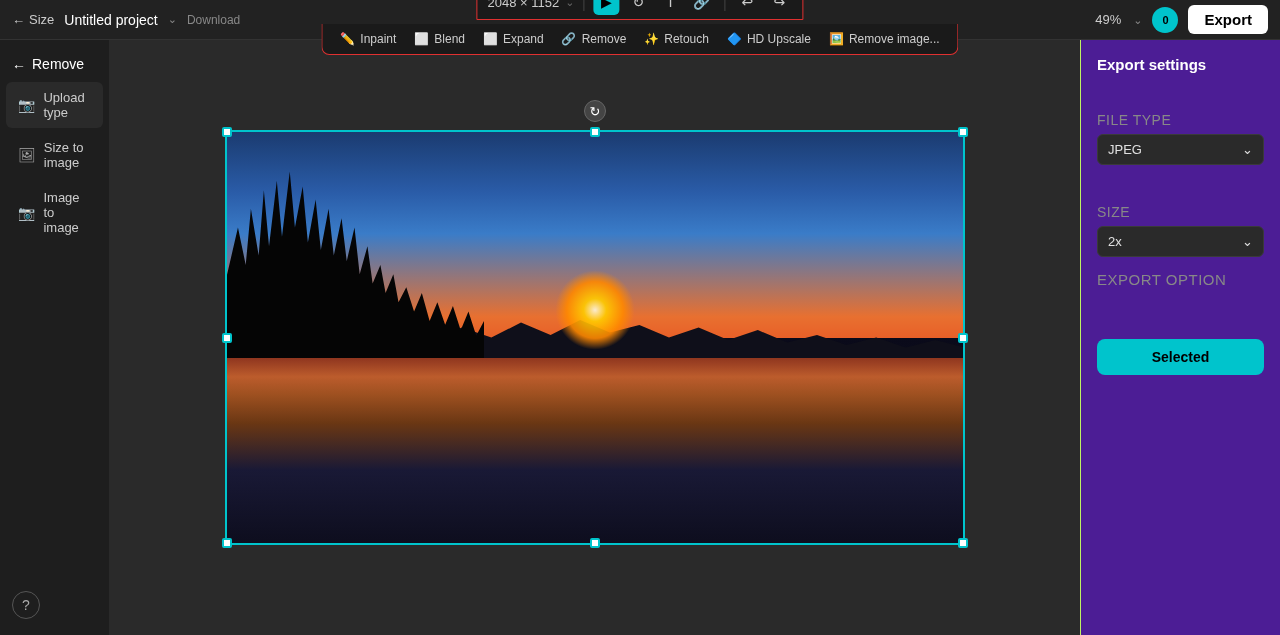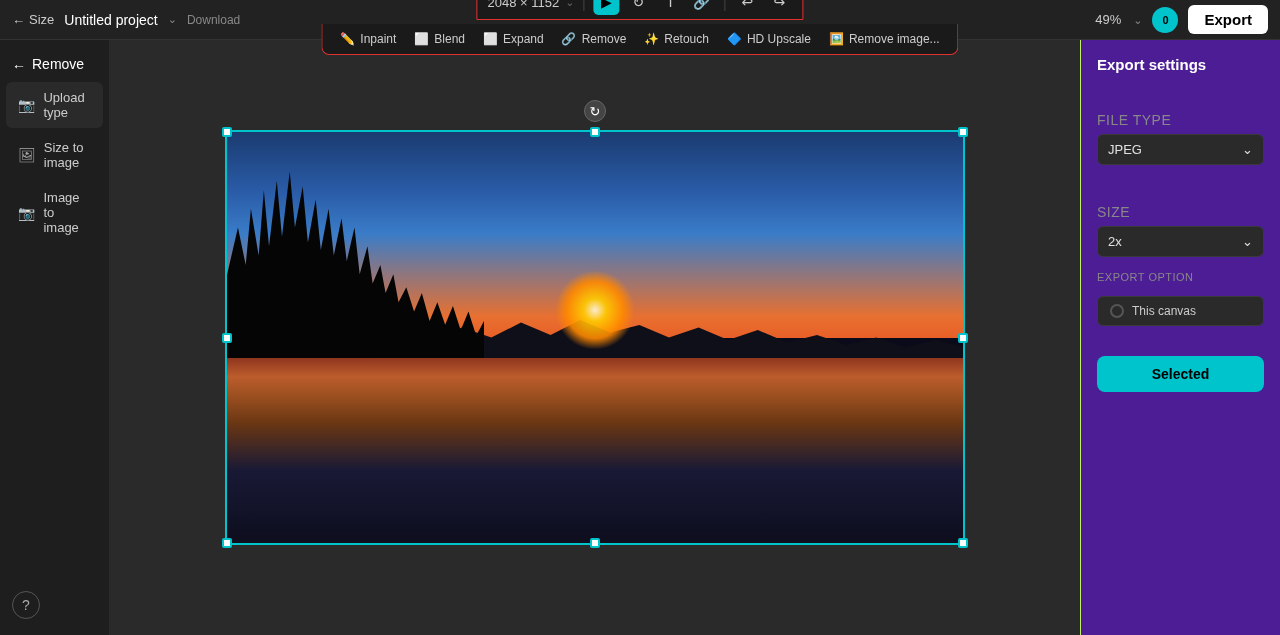--- a/index.html
+++ b/index.html
@@ -468,25 +468,25 @@
       align-items: center;
       justify-content: space-between;
       cursor: pointer;
     }
 
     .panel-section {
       margin-bottom: 14px;
     }
 
     .export-option-label {
-      font-size: 11px;
+      font-size: 15px;
       color: #888;
       text-transform: uppercase;
       letter-spacing: 0.5px;
-      margin-bottom: 13px;
+      margin-bottom: 21px;
     }
 
     .export-options {
       display: flex;
       flex-direction: column;
       gap: 6px;
     }
 
     .option-btn {
       width: 100%;
@@ -691,23 +691,19 @@
       <div class="panel-label">Size</div>
       <div class="panel-select">
         <span>2x</span>
         <span>⌄</span>
       </div>
     </div>
 
     <div class="panel-section">
       <div class="export-option-label">Export option</div>
       <div class="export-options">
-        <button class="option-btn">
-          <div class="radio-circle"></div>
-          <span>This canvas</span>
-        </button>
       </div>
     </div>
 
     <button class="download-btn">Selected</button>
   </div>
 
 </div>
 
 </body></html>

